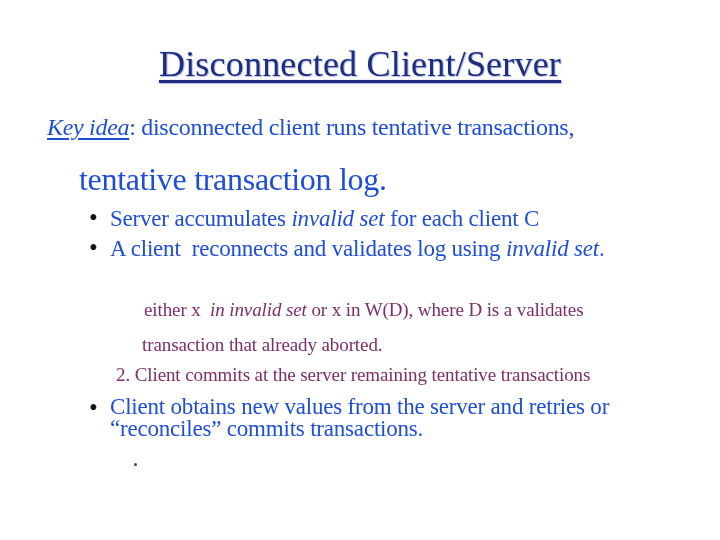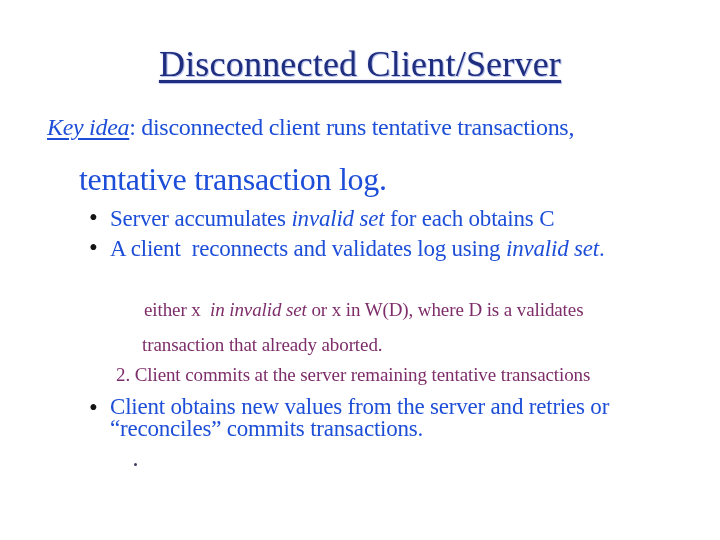--- a/index.html
+++ b/index.html
@@ -57,21 +57,21 @@
   <div class="title-line">
     <span class="title-text">Disconnected Client/Server</span>
   </div>
 
   <div class="line keyidea"><span class="it ul">Key idea</span><span>: disconnected client runs tentative transactions,</span></div>
 
 
   <div class="line wrap3">tentative transaction log.</div>
 
   <span class="line bullet-glyph bg1">•</span>
-  <div class="line b1"><span>Server accumulates </span><span class="it">invalid set</span><span> for each obtains C</span></div>
+  <div class="line b1"><span>Server accumulates </span><span class="it">invalid set</span><span> for each client C</span></div>
 
   <span class="line bullet-glyph bg2">•</span>
   <div class="line b2"><span>A client &nbsp;reconnects and validates log using </span><span class="it">invalid set</span><span>.</span></div>
 
   <div class="line pline p2"><span>either x &nbsp;</span><span class="it">in invalid set</span><span> or x in W(D), where D is a validates</span></div>
   <div class="line pline p3"><span>transaction that already aborted.</span></div>
   <div class="line pline p4"><span>2. Client commits at the server remaining tentative transactions</span></div>
 
   <span class="line bullet-glyph bg3">•</span>
   <div class="line b3">

